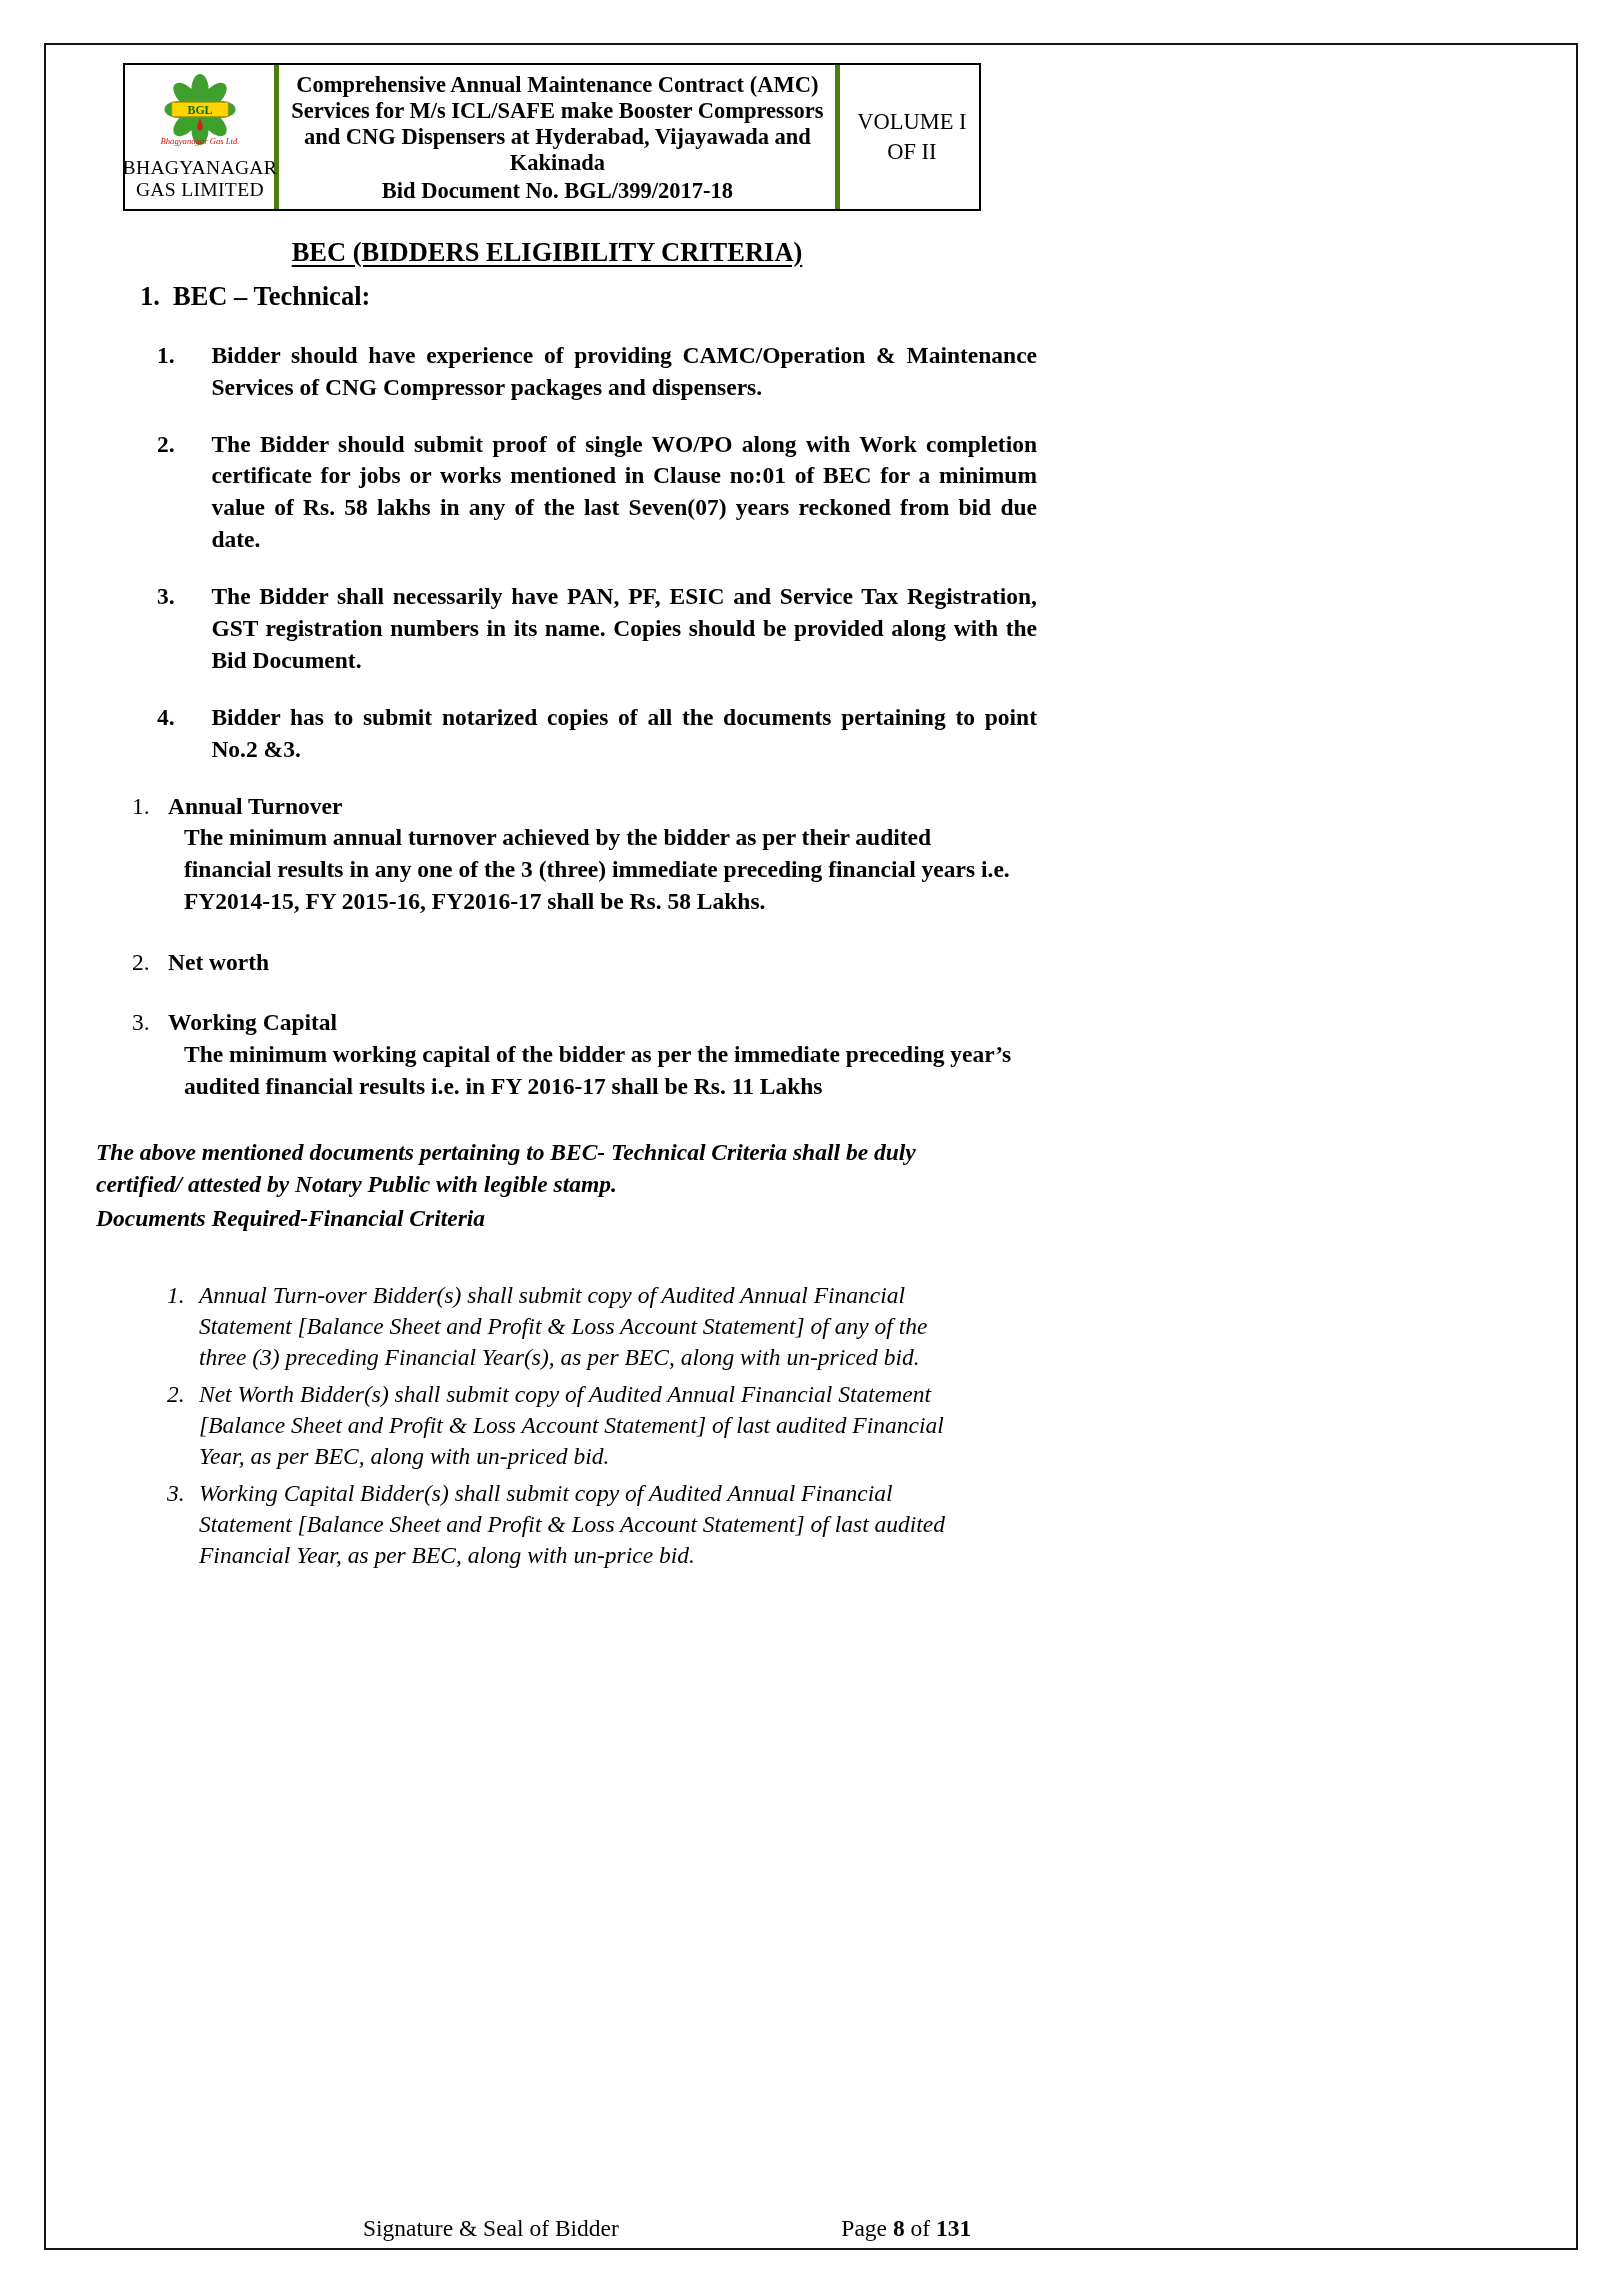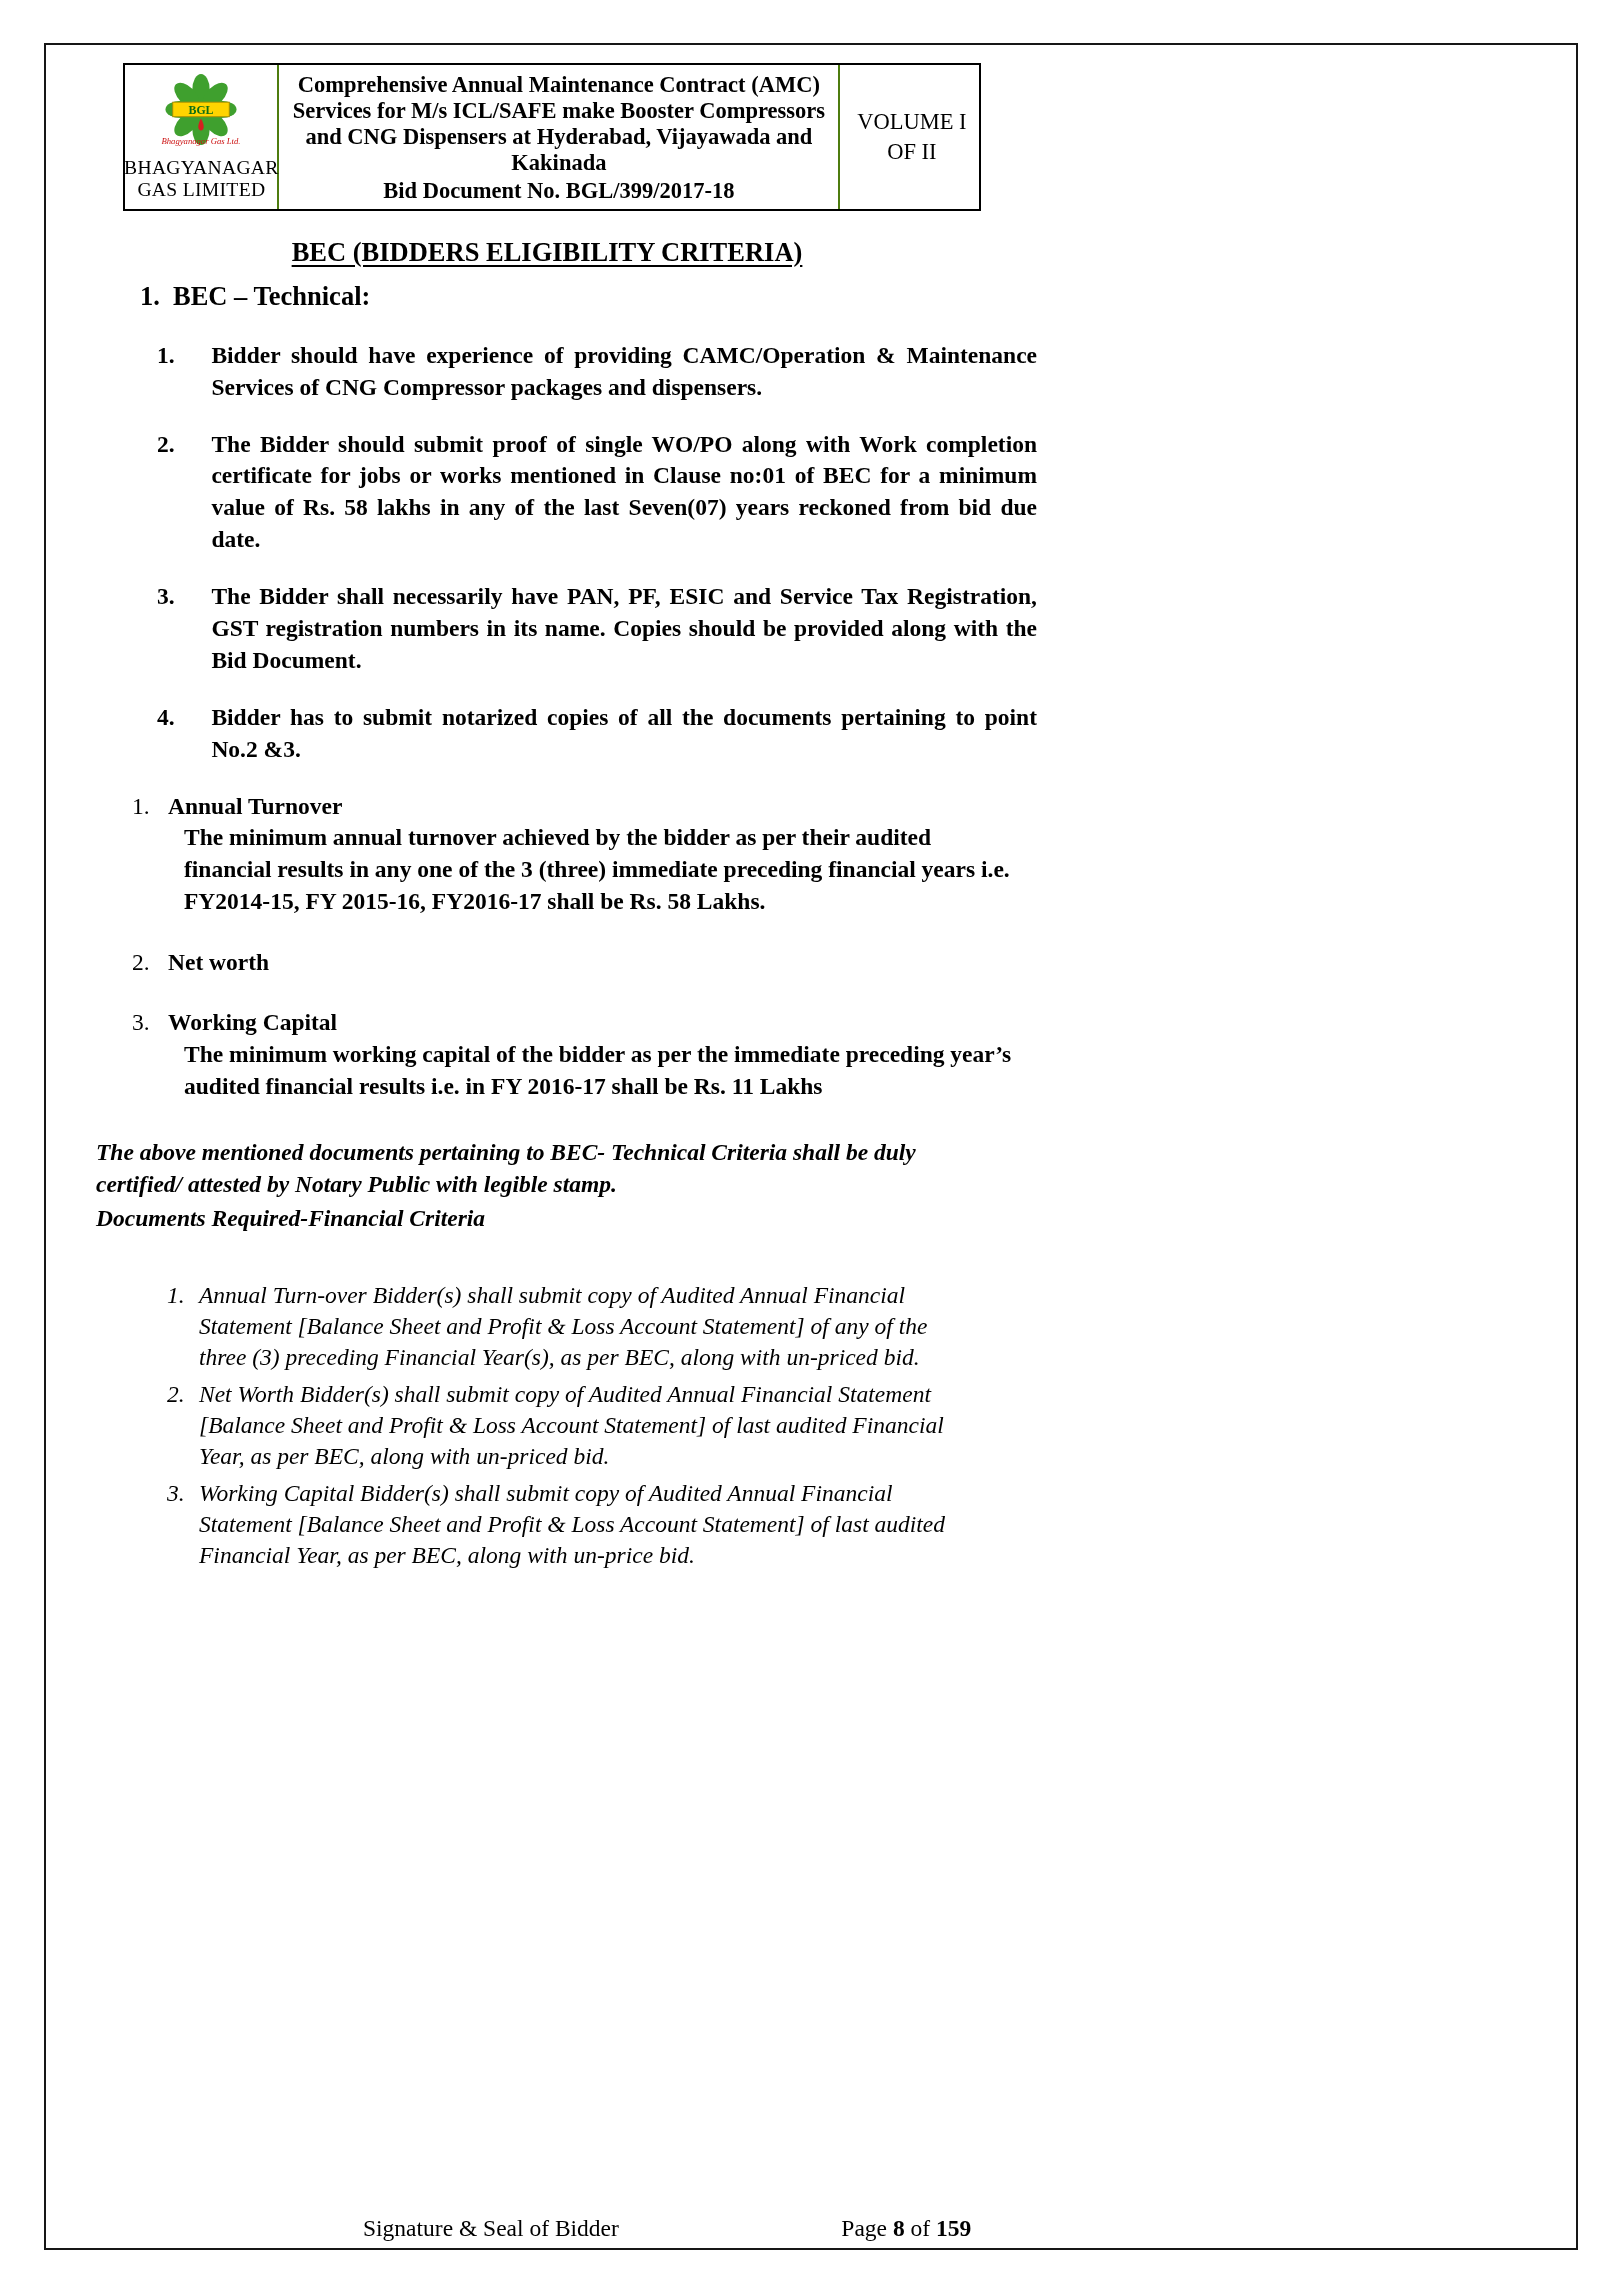--- a/index.html
+++ b/index.html
@@ -25,21 +25,21 @@
   }
 
   
   .header-table {
     display: grid;
     grid-template-columns: 154px 561px 143px;
     width: 858px;
     margin-left: 27.4px;
     border: 2px solid #000;
   }
-  .header-table .cell { border-right: 2px solid #4d7c0f; }
+  .header-table .cell { border-right: 5px solid #4d7c0f; }
   .header-table .cell:last-child { border-right: none; }
   .cell-logo {
     display: flex; flex-direction: column;
     align-items: center; justify-content: center;
     padding: 4.9px 3.9px 5.9px;
   }
   .logo { width: 110px; height: 82px; display: block; }
   .company {
     font-size: 19.6px; line-height: 1.12;
     text-align: center; letter-spacing: 0.3px;
@@ -236,15 +236,15 @@
     <div class="d-item">
       <span class="num">3.</span>
       <div class="txt">Working Capital Bidder(s) shall submit copy of Audited Annual Financial Statement [Balance Sheet and Profit &amp; Loss Account Statement] of last audited Financial Year, as per BEC, along with un-price bid.</div>
     </div>
   </div>
 
 </div>
 
 <div class="footer">
   <span class="sig">Signature &amp; Seal of Bidder</span>
-  <span class="pageno"><span>Page</span> <span class="b">8</span> <span>of</span> <span class="b">159</span></span>
+  <span class="pageno"><span>Page</span> <span class="b">8</span> <span>of</span> <span class="b">131</span></span>
 </div>
 
 
 </body></html>

